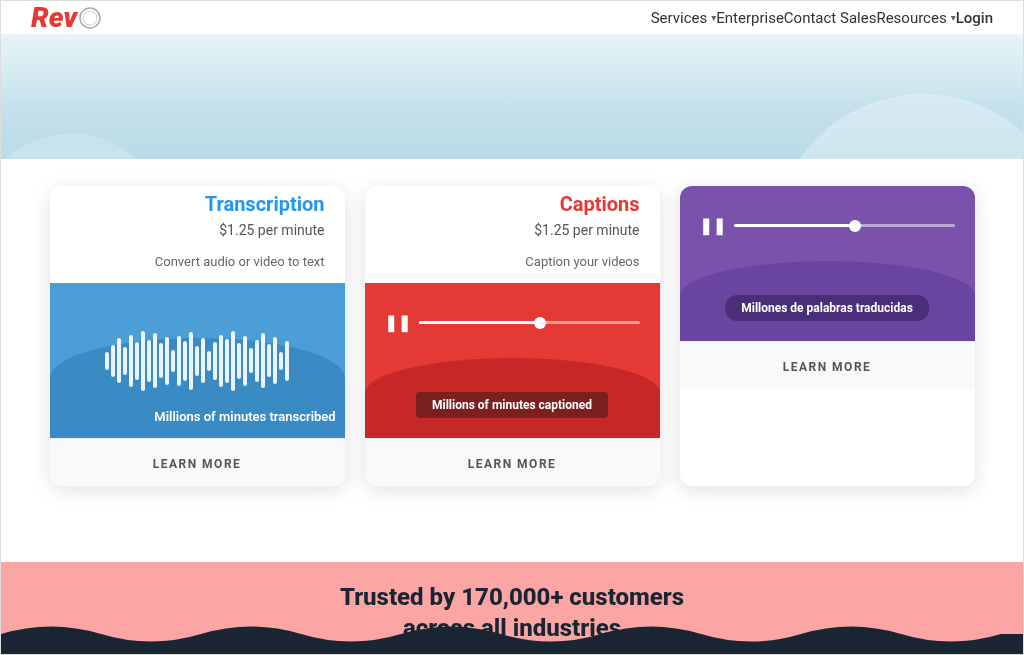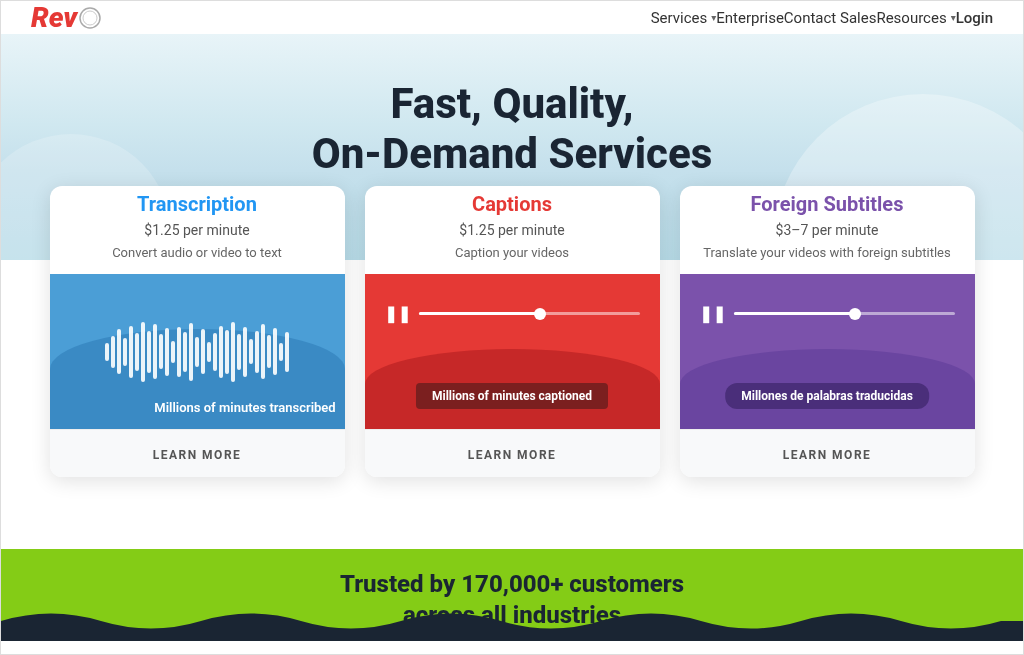--- a/index.html
+++ b/index.html
@@ -96,37 +96,37 @@
       background: #fff;
       border-radius: 12px;
       box-shadow: 0 4px 20px rgba(0,0,0,0.12);
       width: 295px;
       overflow: hidden;
       flex-shrink: 0;
     }
 
     .card-header {
       padding: 6px 20px 14px;
-      text-align: center;
+      text-align: right;
     }
 
     .card-title {
       font-size: 20px;
       font-weight: 700;
       margin-bottom: 6px;
     }
 
     .card-title.blue { color: #2196F3; }
     .card-title.red { color: #e53935; }
     .card-title.purple { color: #7B52AB; }
 
     .card-price {
       font-size: 14px;
       color: #555;
-      margin-bottom: 7px;
+      margin-bottom: 16px;
     }
 
     .card-desc {
       font-size: 13px;
       color: #666;
     }
 
     
     .card-visual {
       position: relative;
@@ -300,24 +300,24 @@
       font-size: 12px;
       font-weight: 700;
       letter-spacing: 1.5px;
       color: #555;
       text-transform: uppercase;
     }
 
     
     .bottom-section {
       position: absolute;
-      bottom: 13px;
+      bottom: 0;
       left: 0;
       right: 0;
-      background: #84cc16;
+      background: #fca5a5;
       text-align: center;
       padding: 20px 20px 10px;
     }
 
     .trusted-text {
       font-size: 24px;
       font-weight: 800;
       color: #1a2533;
       line-height: 1.3;
     }
@@ -383,24 +383,20 @@
       </a>
       <a class="nav-link login">
         <span>Login</span>
       </a>
     </div>
   </nav>
 
   <div class="hero">
     <div class="bg-circle-1"></div>
     <div class="bg-circle-2"></div>
-    <h1 class="hero-title">
-      <span>Fast, Quality,</span><br>
-      <span>On-Demand Services</span>
-    </h1>
   </div>
 
   <div class="cards-section">
 
     <div class="card">
       <div class="card-header">
         <div class="card-title blue">Transcription</div>
         <div class="card-price">$1.25 per minute</div>
         <div class="card-desc">Convert audio or video to text</div>
       </div>
@@ -463,25 +459,20 @@
           </div>
         </div>
         <div class="captions-badge">Millions of minutes captioned</div>
       </div>
       <div class="card-footer">
         <span class="learn-more">LEARN MORE</span>
       </div>
     </div>
 
     <div class="card">
-      <div class="card-header">
-        <div class="card-title purple">Foreign Subtitles</div>
-        <div class="card-price">$3–7 per minute</div>
-        <div class="card-desc">Translate your videos with foreign subtitles</div>
-      </div>
       <div class="card-visual subtitles-visual">
         <div class="subtitles-wave"></div>
         <div class="subtitle-player">
           <span class="player-pause">❚❚</span>
           <div class="player-bar">
             <div class="player-progress"></div>
             <div class="player-dot"></div>
           </div>
         </div>
         <div class="subtitle-badge">Millones de palabras traducidas</div>

